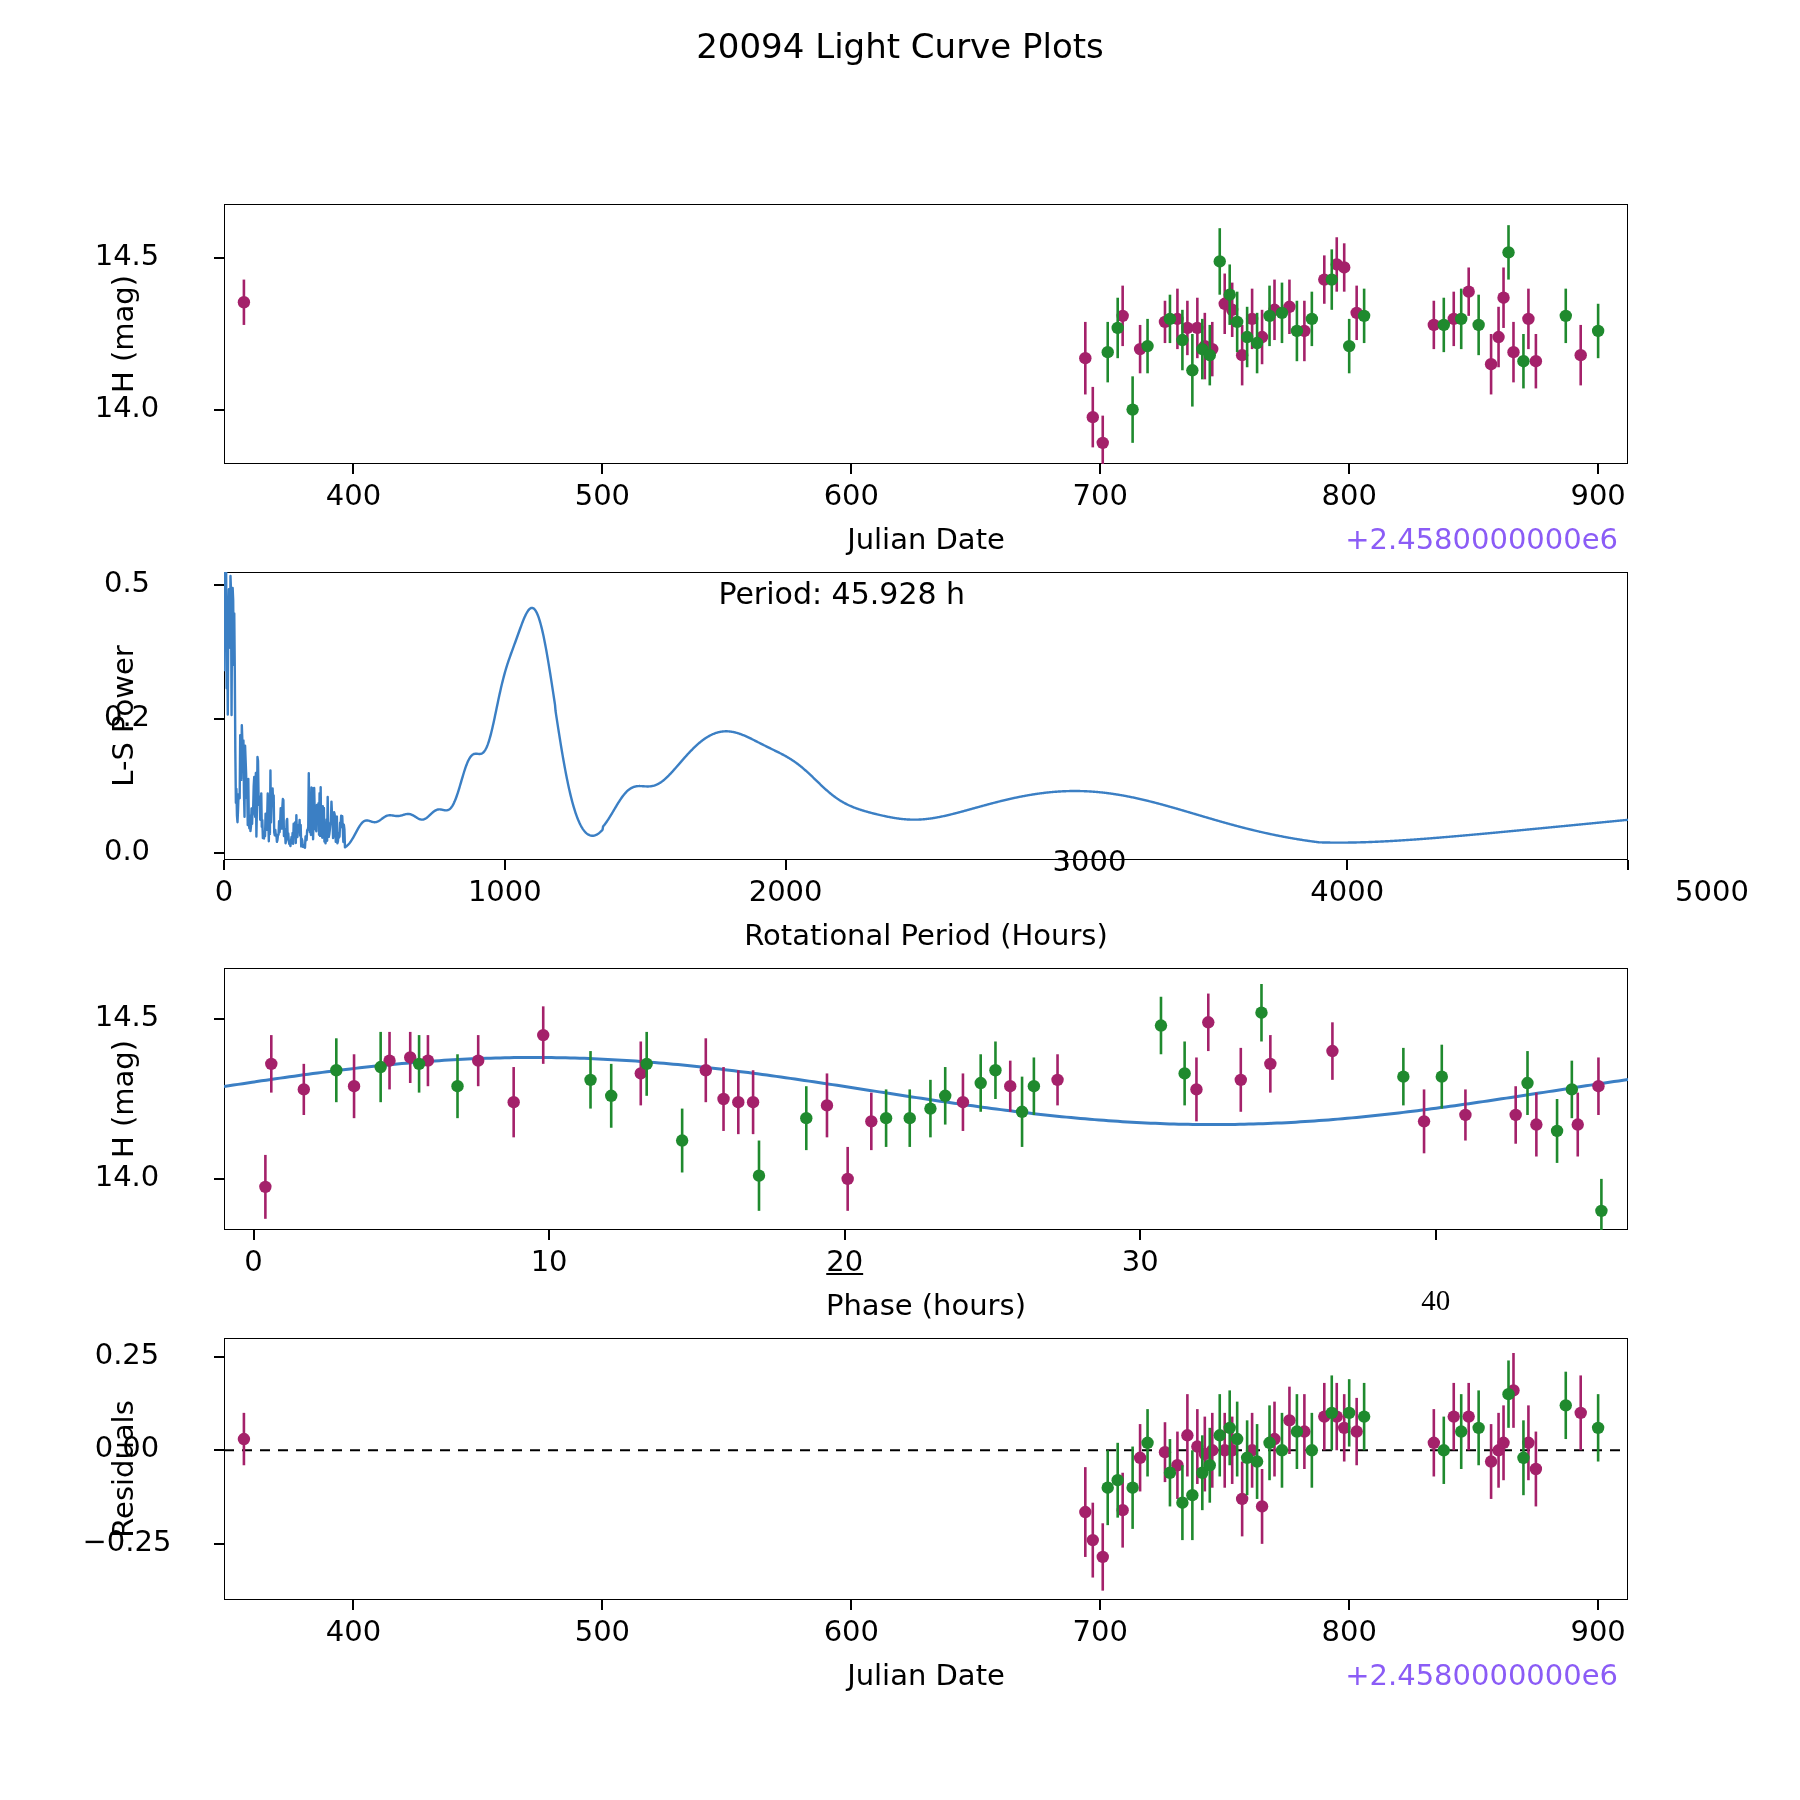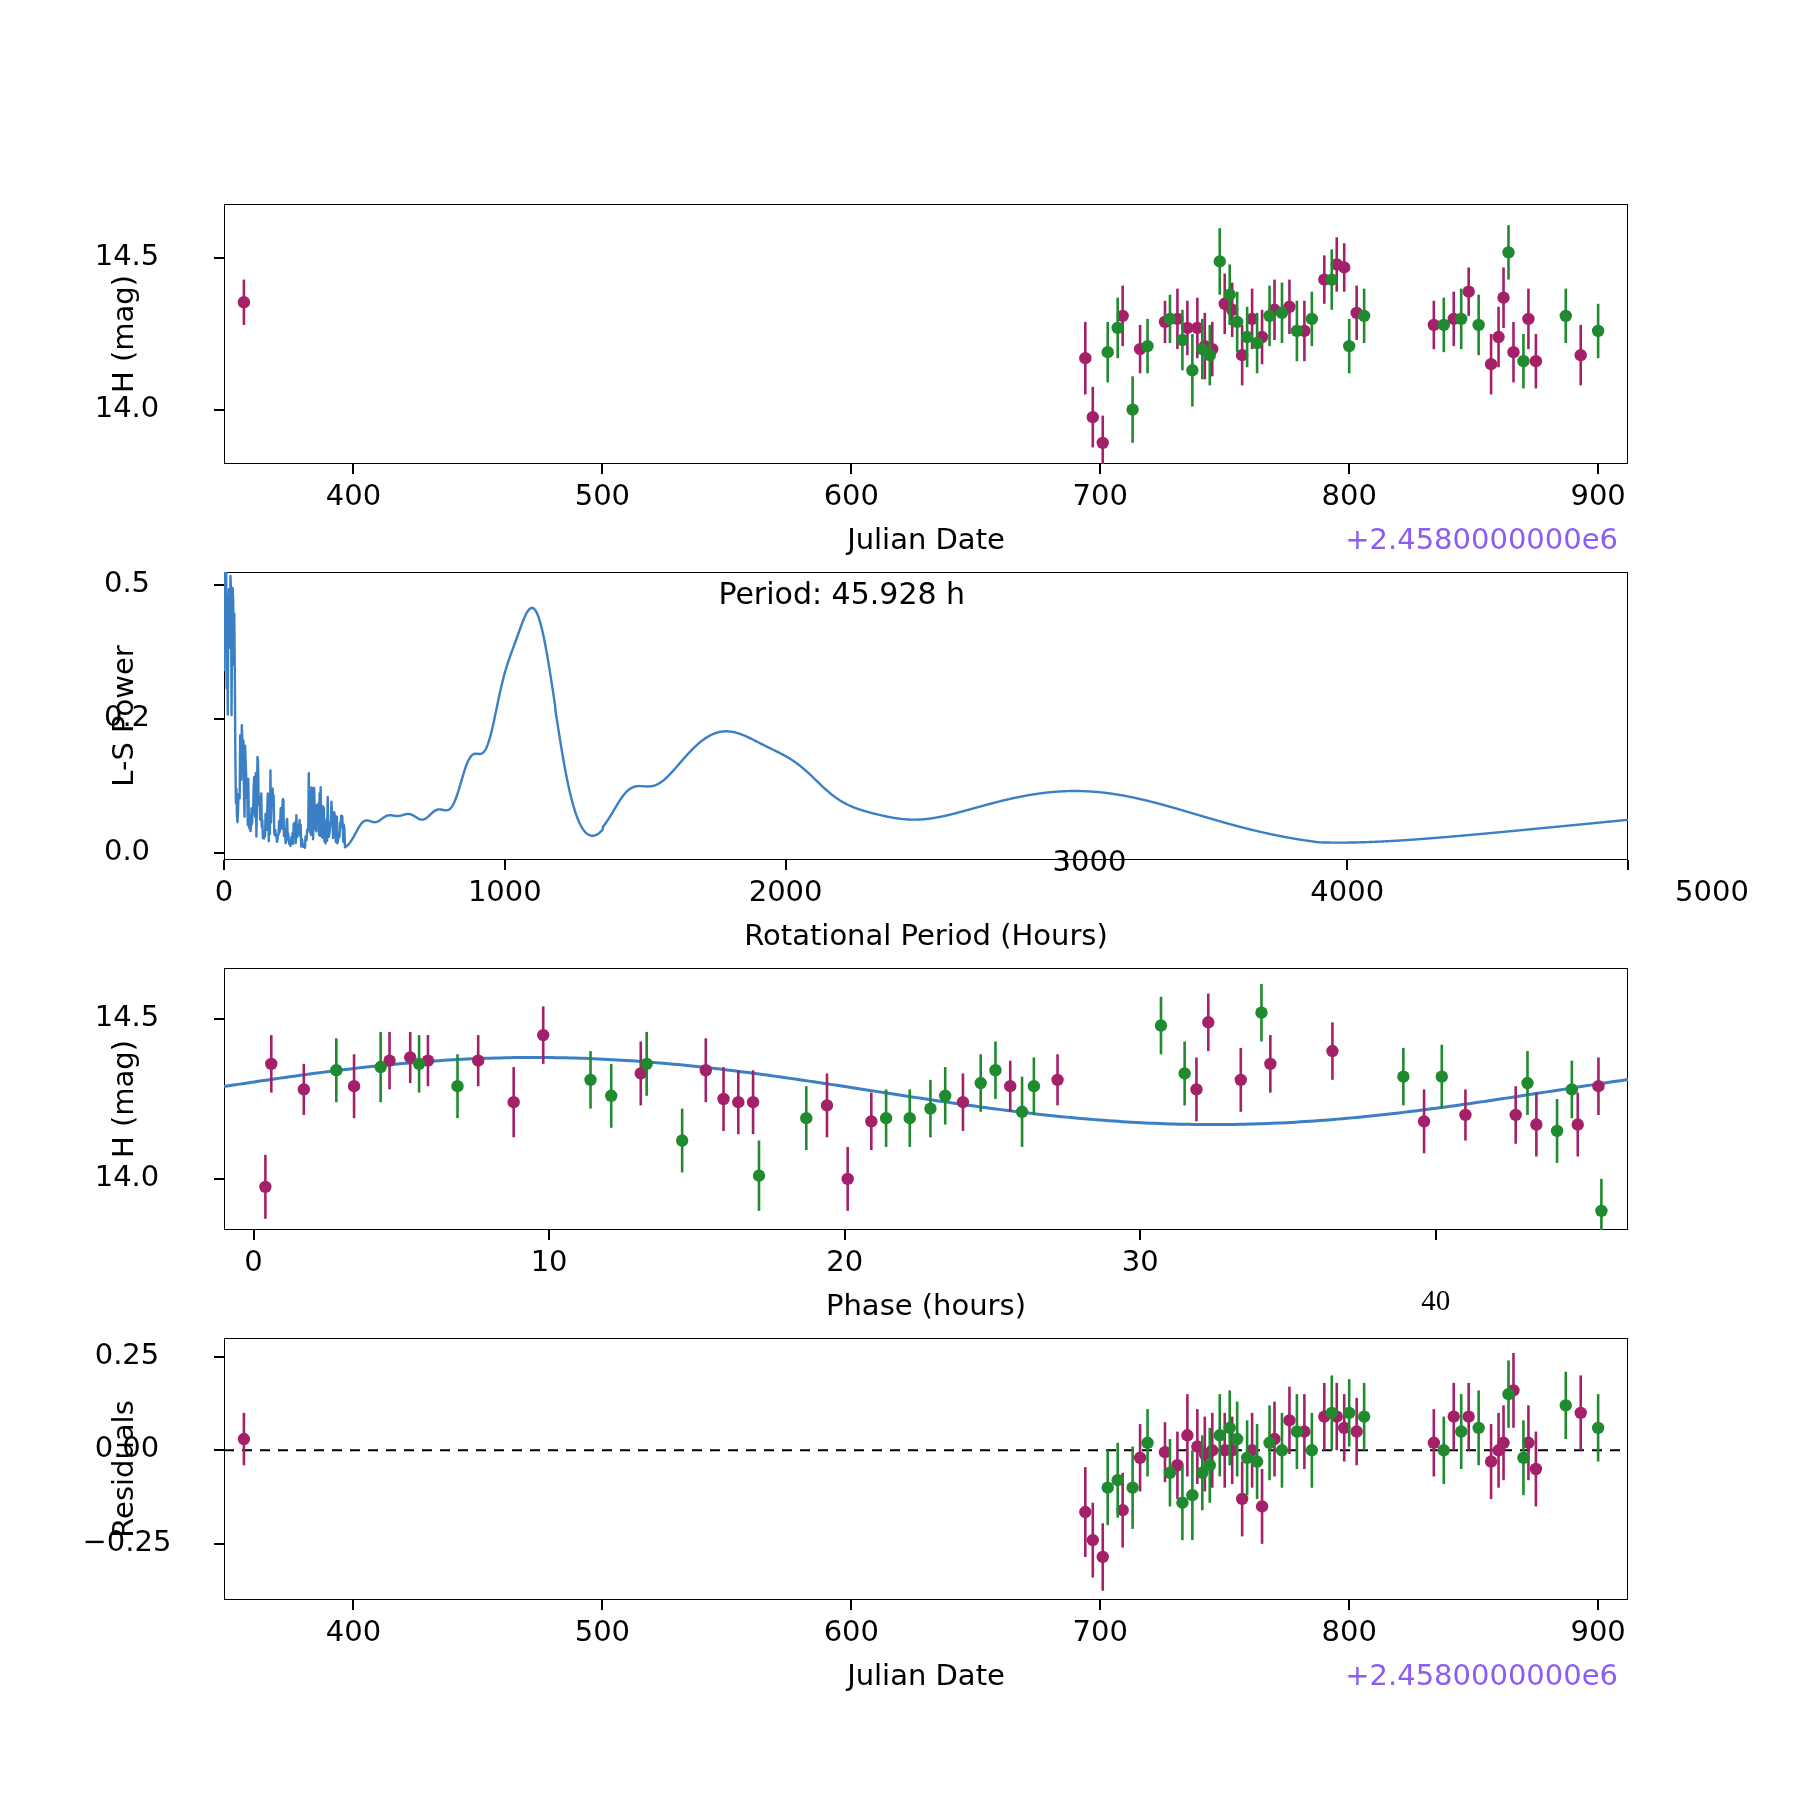--- a/index.html
+++ b/index.html
@@ -81,20 +81,21 @@
   }
   .tick-mark {
     position: absolute;
     background: #000;
   }
 </style>
 </head>
 <body>
 
 <div id="root">
+  <div class="fig-title">20094 Light Curve Plots</div>
 
   <div class="panel" id="panel0" style="left:224px; top:204px; width:1404px; height:260px;">
     <div class="axes"></div>
     <svg id="svg0" width="1404" height="260" style="clip-path: inset(0 0 0 0);">
         <line x1="19.914893617021278" y1="75.58139534883725" x2="19.914893617021278" y2="120.93023255813918" stroke="#a4216a" stroke-width="2.6"></line>
         <circle cx="19.914893617021278" cy="98.25581395348823" r="6.2" fill="#a4216a"></circle>
         <line x1="861.3191489361703" y1="117.9069767441863" x2="861.3191489361703" y2="190.4651162790696" stroke="#a4216a" stroke-width="2.6"></line>
         <circle cx="861.3191489361703" cy="154.18604651162795" r="6.2" fill="#a4216a"></circle>
         <line x1="868.7872340425531" y1="182.9069767441863" x2="868.7872340425531" y2="243.3720930232559" stroke="#a4216a" stroke-width="2.6"></line>
         <circle cx="868.7872340425531" cy="213.1395348837211" r="6.2" fill="#a4216a"></circle>
@@ -521,21 +522,21 @@
       <div class="tick-mark" style="left:214px; top:584.3953488372092px; width:10px; height:2px;"></div>
       <div class="tick-label y" style="left:44px; top:565.3953488372092px; width:166px;">0.5</div>
       <div class="axis-label" style="left:224px; top:918px; width:1404px; text-align:center;">Rotational Period (Hours)</div>
       <div class="axis-label ylabel" style="left:106px; top:716px; transform-origin:0 0; transform:rotate(-90deg) translateX(-50%);">L-S Power</div>
       <div class="annot" style="left:841.76px; top:576px; transform:translateX(-50%);">Period: 45.928 h</div>
       <div class="tick-mark" style="left:252.55789473684212px; top:1230px; width:2px; height:10px;"></div>
       <div class="tick-label" style="left:193.55789473684212px; top:1244px; width:120px;">0</div>
       <div class="tick-mark" style="left:548.1368421052632px; top:1230px; width:2px; height:10px;"></div>
       <div class="tick-label" style="left:489.1368421052632px; top:1244px; width:120px;">10</div>
       <div class="tick-mark" style="left:843.7157894736841px; top:1230px; width:2px; height:10px;"></div>
-      <div class="tick-label" style="left:784.7157894736841px; top:1244px; width:120px;">20</div>
+      <div class="tick-label" style="left:784.7157894736841px; top:1244px; width:120px;text-decoration:underline;">20</div>
       <div class="tick-mark" style="left:1139.2947368421053px; top:1230px; width:2px; height:10px;"></div>
       <div class="tick-label" style="left:1080.2947368421053px; top:1244px; width:120px;">30</div>
       <div class="tick-mark" style="left:1434.8736842105263px; top:1230px; width:2px; height:10px;"></div>
       <div class="tick-label" style="left:1375.8736842105263px; top:1284px; width:120px;font-family:Liberation Serif, serif;">40</div>
       <div class="tick-mark" style="left:214px; top:1177.8780487804877px; width:10px; height:2px;"></div>
       <div class="tick-label y" style="left:44px; top:1158.8780487804877px; width:166px;">14.0</div>
       <div class="tick-mark" style="left:214px; top:1018.1219512195122px; width:10px; height:2px;"></div>
       <div class="tick-label y" style="left:44px; top:999.1219512195122px; width:166px;">14.5</div>
       <div class="axis-label" style="left:224px; top:1288px; width:1404px; text-align:center;">Phase (hours)</div>
       <div class="axis-label ylabel" style="left:106px; top:1099px; transform-origin:0 0; transform:rotate(-90deg) translateX(-50%);">H (mag)</div>

